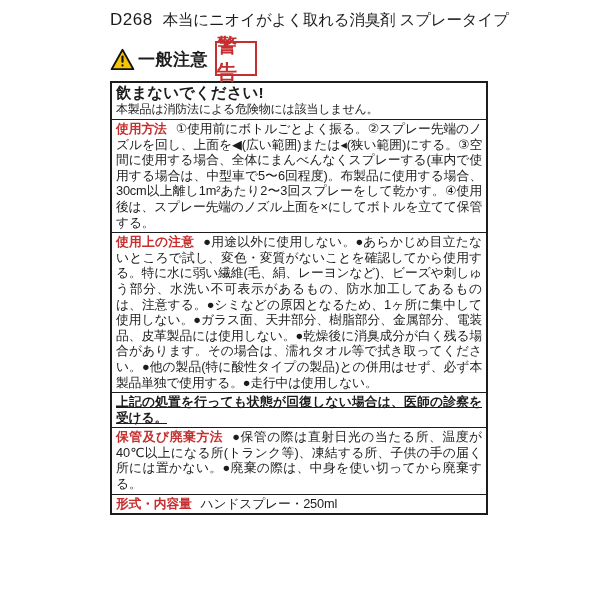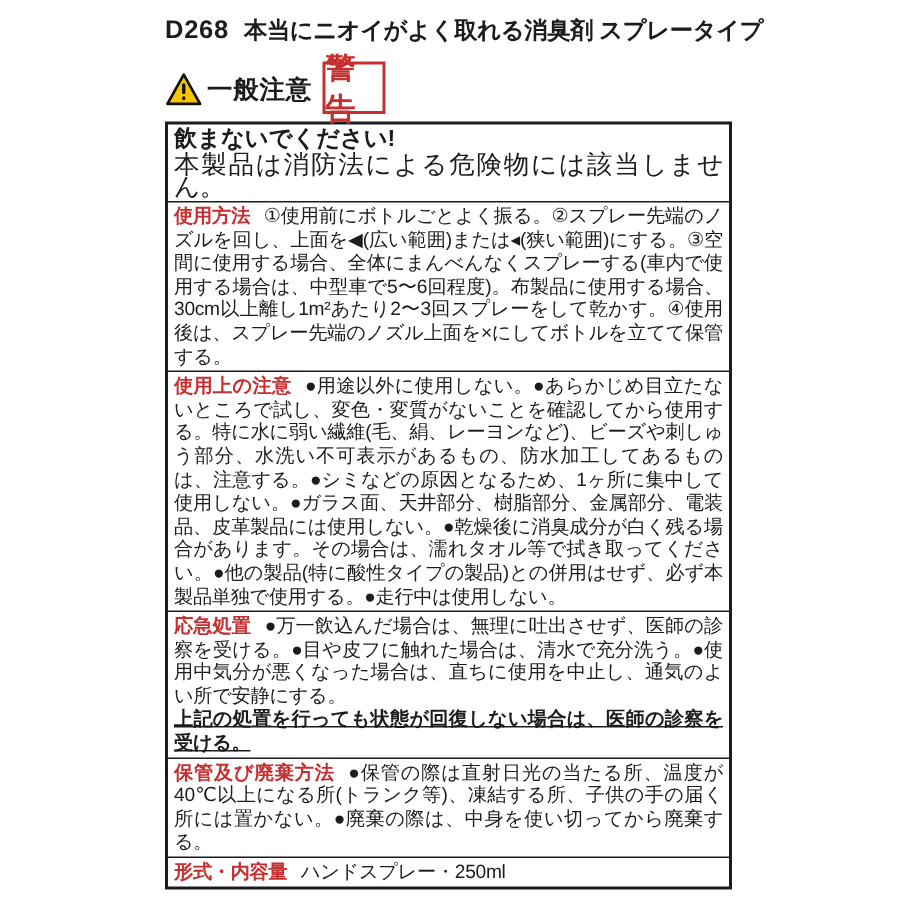--- a/index.html
+++ b/index.html
@@ -5,42 +5,42 @@
   html,body{margin:0;padding:0;}
   body{
     width:600px;height:600px;background:#ffffff;position:relative;overflow:hidden;
     font-family:"Liberation Sans","DejaVu Sans",sans-serif;
     color:#1c1c1c;
     -webkit-font-smoothing:antialiased;
   }
   .sheet{position:absolute;left:110px;top:10px;width:378px;}
 
   
-  .title-row{font-weight:bold;font-size:15.5px;white-space:nowrap;letter-spacing:-0.2px;}
+  .title-row{font-weight:normal;font-size:15.5px;white-space:nowrap;letter-spacing:-0.2px;}
   .title-row .code{font-size:17px;margin-right:10px;letter-spacing:0.5px;}
 
   
   .caution-row{margin-top:9px;display:flex;align-items:flex-start;}
   .general{display:flex;align-items:center;margin-top:8px;flex:0 0 auto;}
   .general .gc-label{font-weight:bold;font-size:17px;letter-spacing:0.5px;margin-left:3px;}
   .badge{flex:0 0 auto;margin-left:7px;margin-top:1px;width:38px;height:31px;
     border:2.5px solid var(--red);display:flex;align-items:center;justify-content:center;
     color:var(--red);font-weight:bold;font-size:20px;letter-spacing:2px;}
   .caution-text{flex:1 1 auto;margin:0 0 0 5px;color:var(--red);font-weight:bold;
     font-size:11.4px;line-height:14.4px;text-align:justify;letter-spacing:-0.3px;}
 
   
   .info-table{margin-top:5px;border:2px solid #1c1c1c;}
   .row{border-top:1.5px solid #1c1c1c;padding:1px 4px 2px 4px;
     font-size:12.8px;line-height:15.6px;text-align:justify;letter-spacing:-0.2px;}
   .row:first-child{border-top:none;}
   .row p{margin:0;}
   .lbl{color:var(--red);font-weight:bold;margin-right:9px;}
   .headline{font-weight:bold;font-size:15.5px;line-height:18px;letter-spacing:0;}
-  .subnote{font-size:17px;line-height:15px;}
+  .subnote{font-size:12px;line-height:15px;}
   .bold-note{font-weight:bold;text-decoration:underline;}
 
   :root{--red:#c62f2f;}
 </style>
 </head>
 <body>
 
 <div class="sheet">
 
   <div class="title-row">
@@ -75,23 +75,20 @@
       </p>
     </div>
 
     <div class="row">
       <p>
         <span class="lbl">使用上の注意</span><span>●用途以外に使用しない。●あらかじめ目立たないところで試し、変色・変質がないことを確認してから使用する。特に水に弱い繊維(毛、絹、レーヨンなど)、ビーズや刺しゅう部分、水洗い不可表示があるもの、防水加工してあるものは、注意する。●シミなどの原因となるため、1ヶ所に集中して使用しない。●ガラス面、天井部分、樹脂部分、金属部分、電装品、皮革製品には使用しない。●乾燥後に消臭成分が白く残る場合があります。その場合は、濡れタオル等で拭き取ってください。●他の製品(特に酸性タイプの製品)との併用はせず、必ず本製品単独で使用する。●走行中は使用しない。</span>
       </p>
     </div>
 
     <div class="row">
-      <p>
-        <span class="lbl">応急処置</span><span>●万一飲込んだ場合は、無理に吐出させず、医師の診察を受ける。●目や皮フに触れた場合は、清水で充分洗う。●使用中気分が悪くなった場合は、直ちに使用を中止し、通気のよい所で安静にする。</span>
-      </p>
       <p class="bold-note">上記の処置を行っても状態が回復しない場合は、医師の診察を受ける。</p>
     </div>
 
     <div class="row">
       <p>
         <span class="lbl">保管及び廃棄方法</span><span>●保管の際は直射日光の当たる所、温度が40℃以上になる所(トランク等)、凍結する所、子供の手の届く所には置かない。●廃棄の際は、中身を使い切ってから廃棄する。</span>
       </p>
     </div>
 
     <div class="row">

